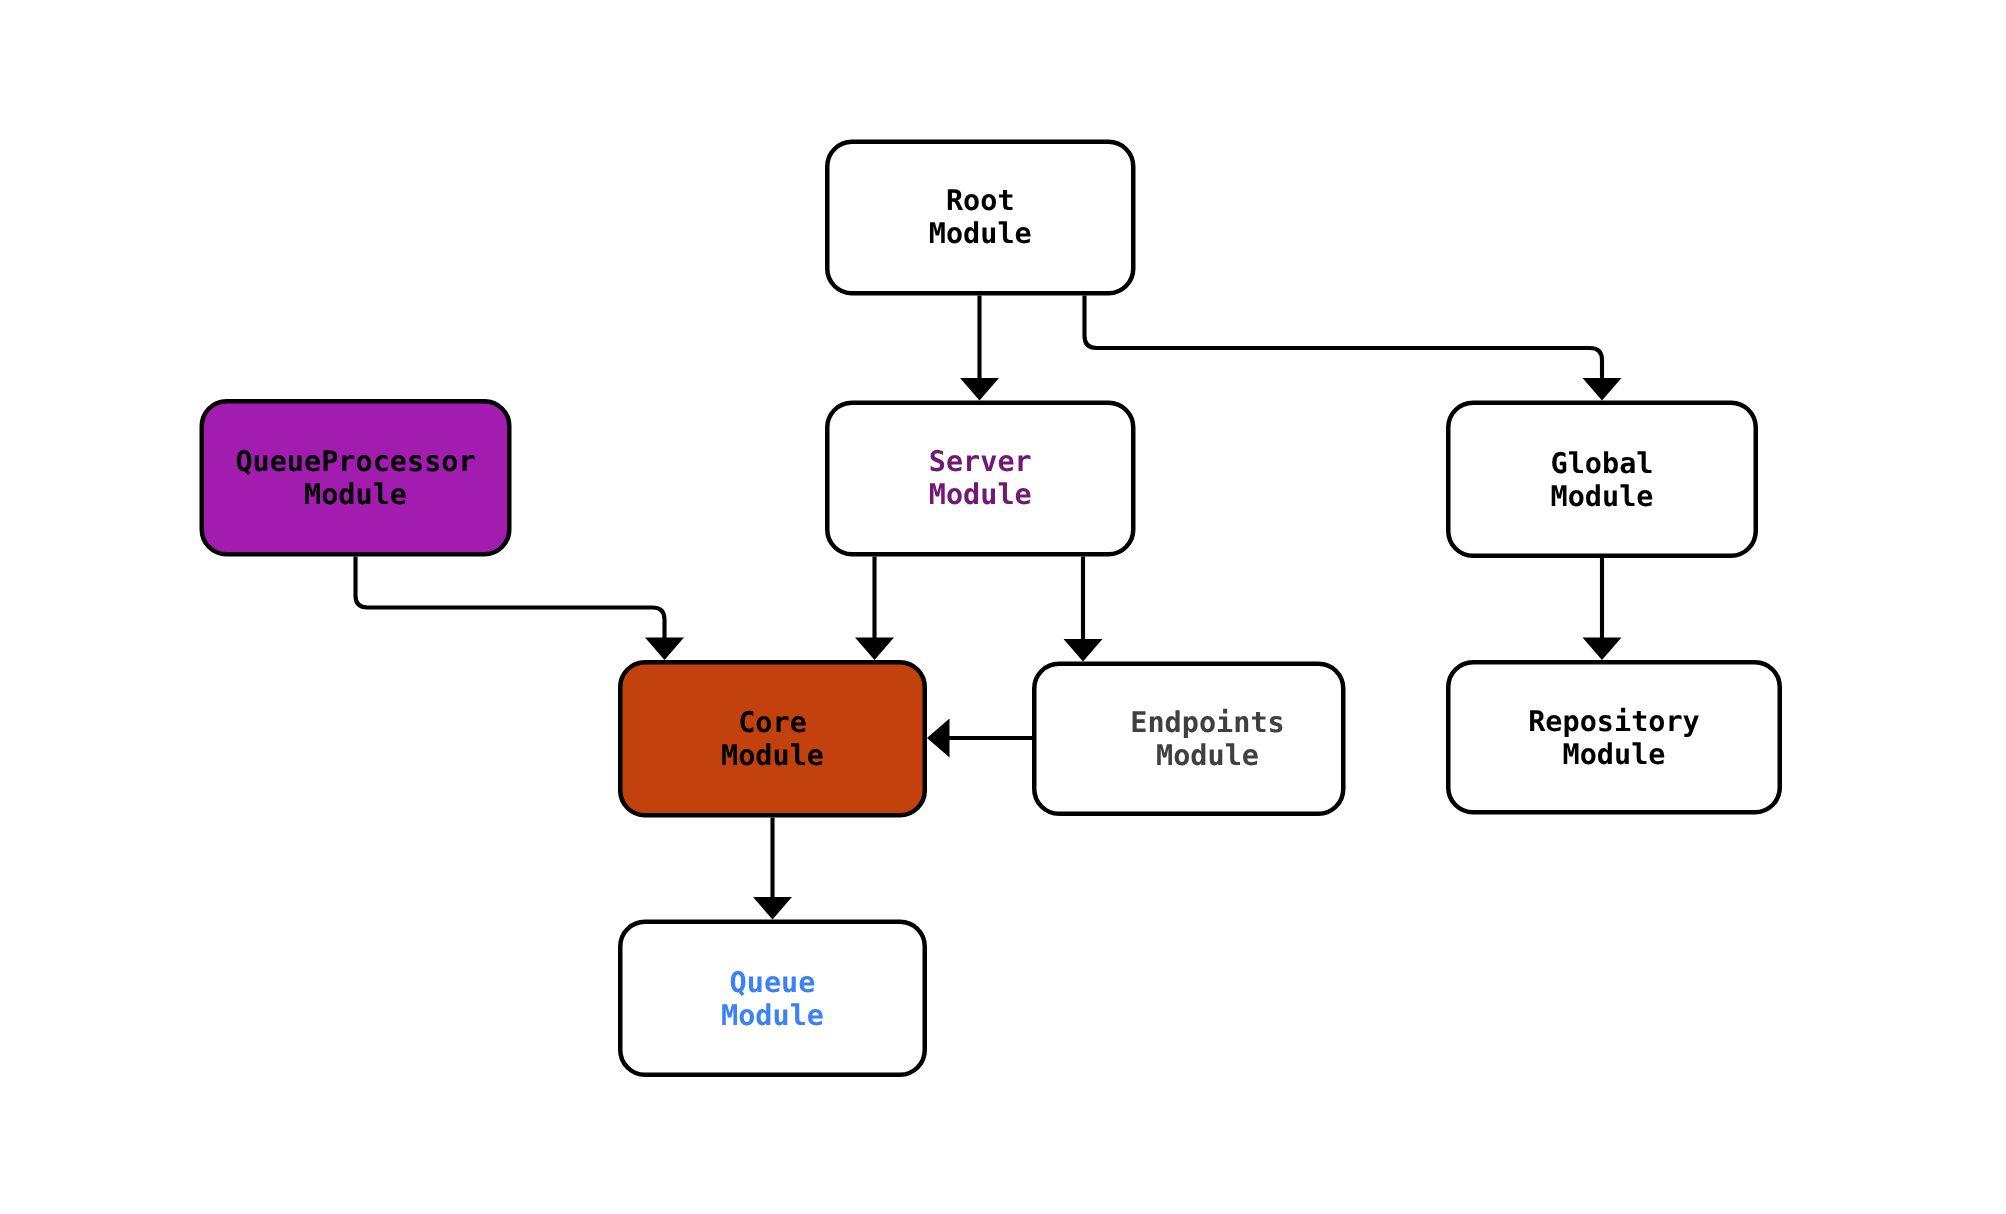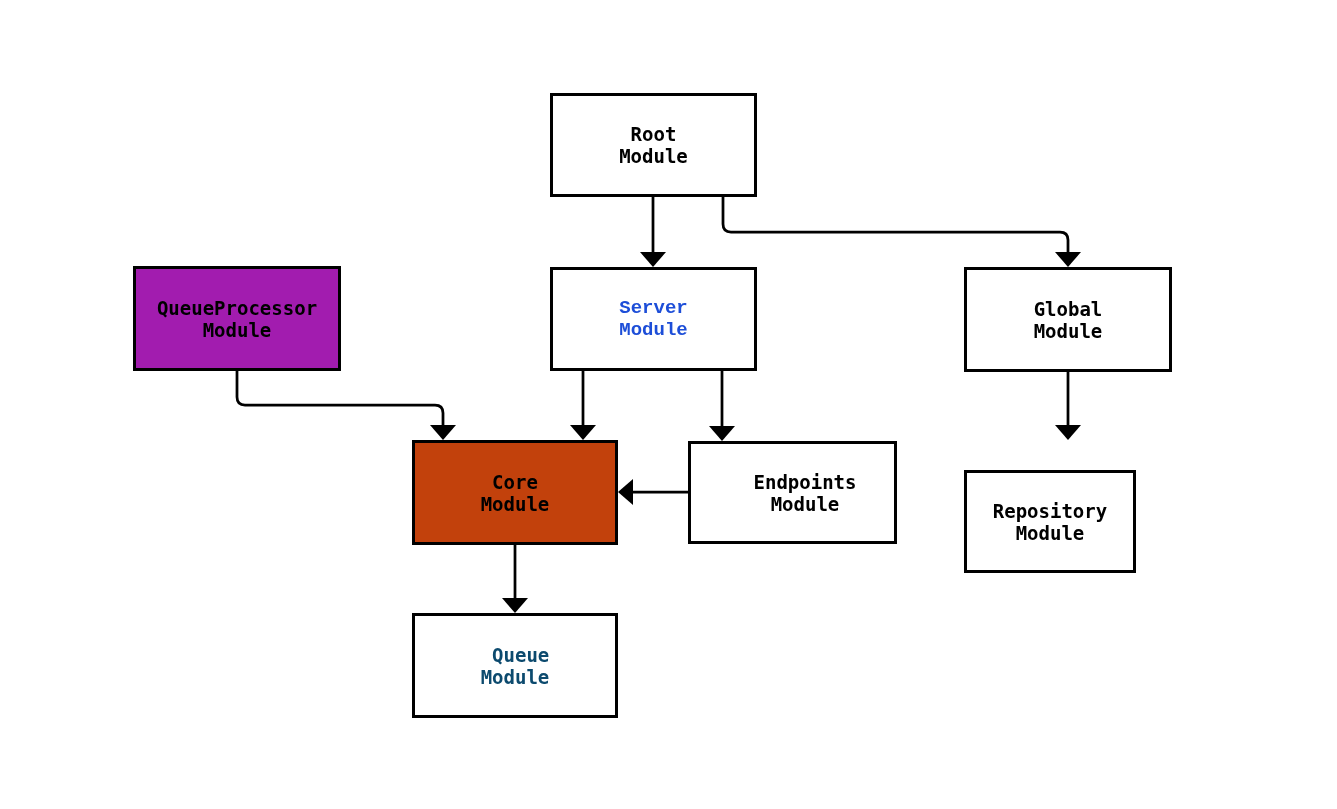--- a/index.html
+++ b/index.html
@@ -19,21 +19,21 @@
     position: absolute;
     left: 0;
     top: 0;
     width: 1337px;
     height: 809px;
   }
   .node {
     position: absolute;
     box-sizing: border-box;
     border: 3px solid #000000;
-    border-radius: 0;
+    border-radius: 18px;
     background: #ffffff;
     display: flex;
     align-items: center;
     justify-content: center;
   }
   .node-label {
     font-size: 19px;
     line-height: 22px;
     font-weight: bold;
     color: #000000;
@@ -76,36 +76,36 @@
 
 <div class="node" style="left: 550px; top: 93px; width: 207px; height: 104px; background: rgb(255, 255, 255); border-color: rgb(0, 0, 0);">
       <span class="node-label" style="color: rgb(0, 0, 0);">Root
 Module</span>
     </div>
     <div class="node" style="left: 133px; top: 266px; width: 208px; height: 105px; background: #a21caf; border-color: rgb(0, 0, 0);">
       <span class="node-label" style="color: rgb(0, 0, 0);">QueueProcessor
 Module</span>
     </div>
     <div class="node" style="left: 550px; top: 267px; width: 207px; height: 104px; background: rgb(255, 255, 255); border-color: rgb(0, 0, 0);">
-      <span class="node-label" style="color: #1d4ed8; font-family: Liberation Mono, monospace;">Server
+      <span class="node-label" style="color: #701a75;">Server
 Module</span>
     </div>
     <div class="node" style="left: 964px; top: 267px; width: 208px; height: 105px; background: rgb(255, 255, 255); border-color: rgb(0, 0, 0);">
       <span class="node-label" style="color: rgb(0, 0, 0);">Global
 Module</span>
     </div>
     <div class="node" style="left: 412px; top: 440px; width: 206px; height: 105px; background: #c2410c; border-color: rgb(0, 0, 0);">
       <span class="node-label" style="color: rgb(0, 0, 0);">Core
 Module</span>
     </div>
     <div class="node" style="left: 688px; top: 441px; width: 209px; height: 103px; background: rgb(255, 255, 255); border-color: rgb(0, 0, 0);">
-      <span class="node-label" style="color: #000000; margin-left: 25px;">Endpoints
+      <span class="node-label" style="color: #404040; margin-left: 25px;">Endpoints
 Module</span>
     </div>
-    <div class="node" style="left: 964px; top: 440px; width: 172px; height: 103px; background: rgb(255, 255, 255); border-color: rgb(0, 0, 0); margin-top: 30px;">
+    <div class="node" style="left: 964px; top: 440px; width: 224px; height: 103px; background: rgb(255, 255, 255); border-color: rgb(0, 0, 0);">
       <span class="node-label" style="color: rgb(0, 0, 0);">Repository
 Module</span>
     </div>
     <div class="node" style="left: 412px; top: 613px; width: 206px; height: 105px; background: rgb(255, 255, 255); border-color: rgb(0, 0, 0);">
-      <span class="node-label" style="color: #0c4a6e; text-align: right;">Queue
+      <span class="node-label" style="color: #3b82f6;">Queue
 Module</span>
     </div>
   </div>
 
 </body></html>

